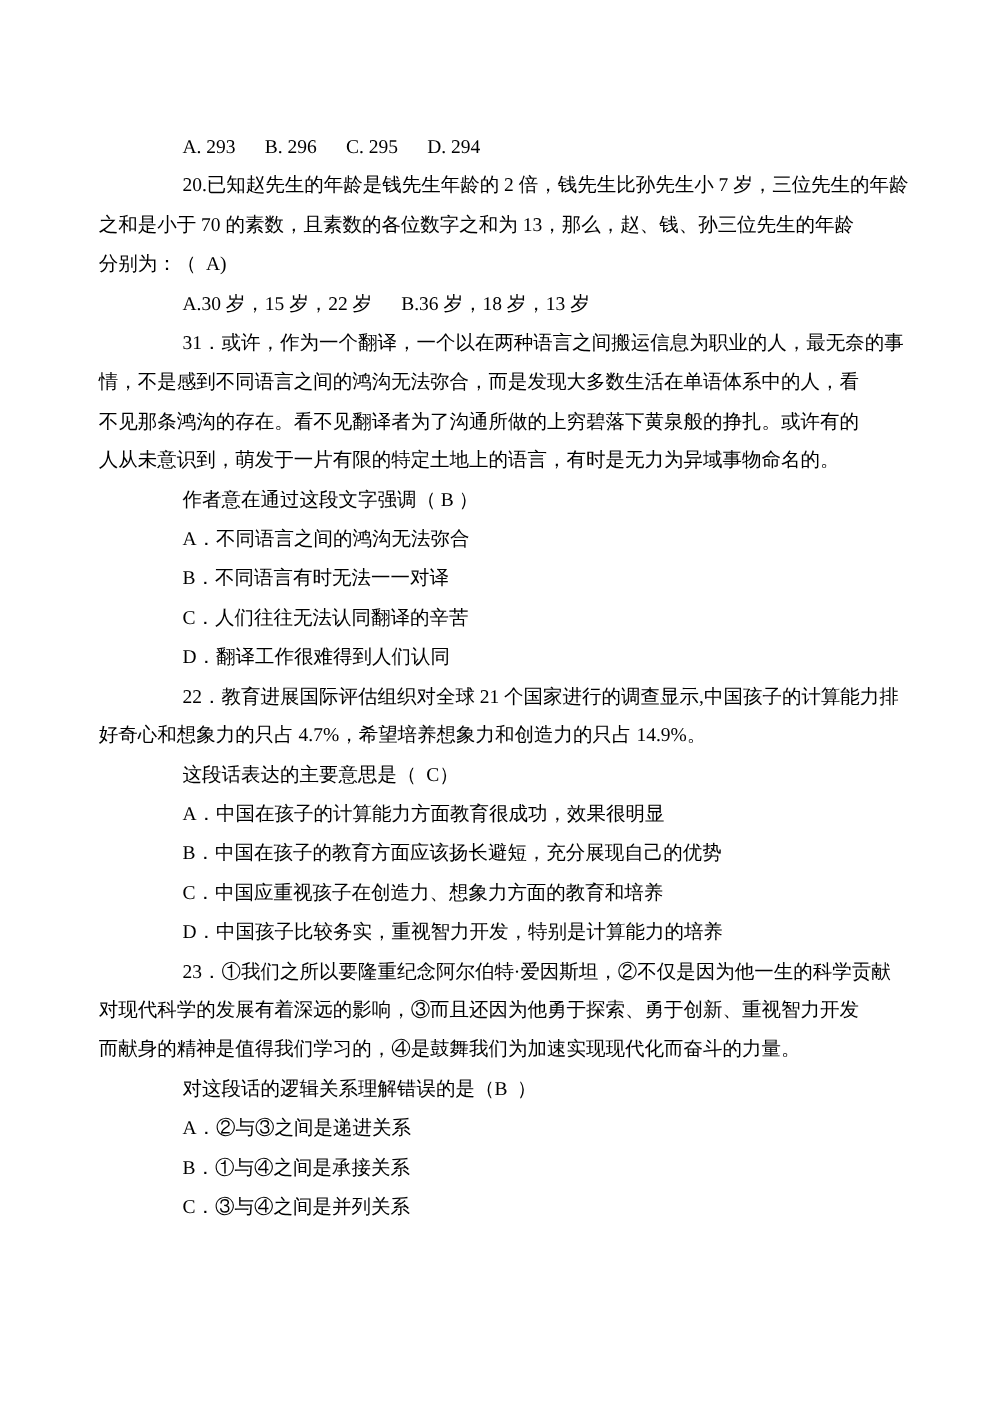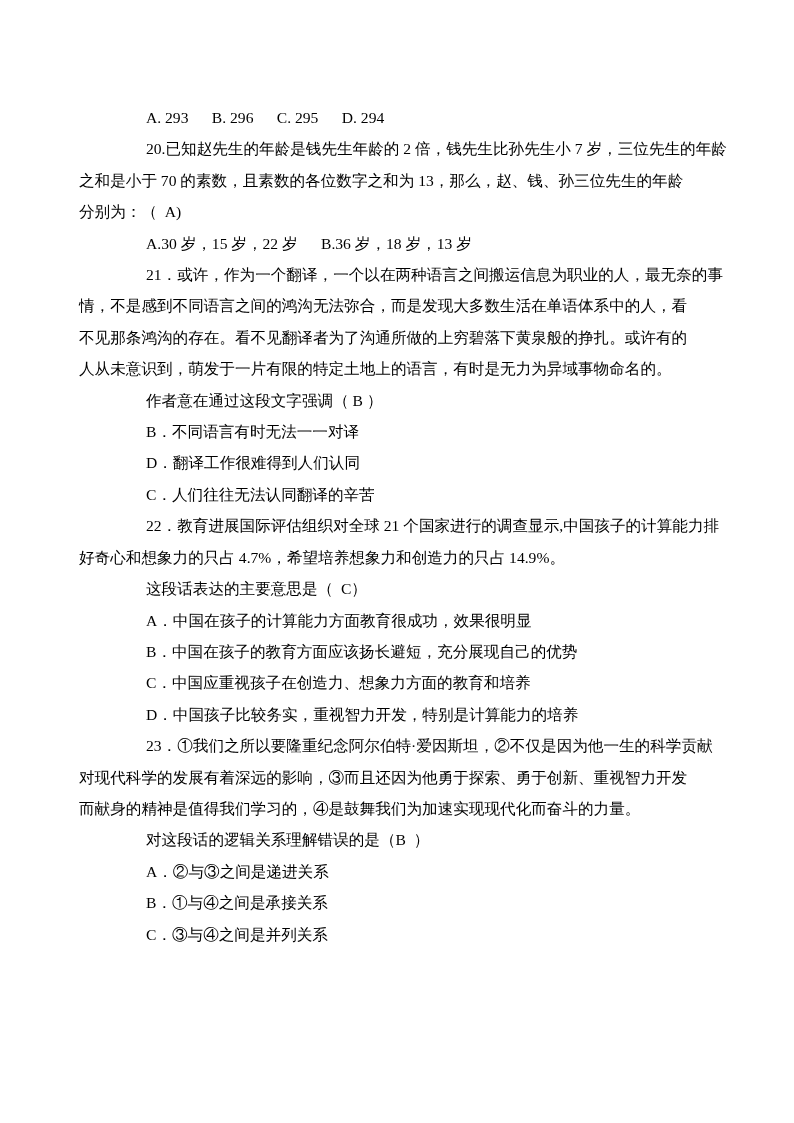--- a/index.html
+++ b/index.html
@@ -31,28 +31,29 @@
 </head>
 <body>
 
 <div class="page">
   <div class="content">
       <p class="line indent">A. 293      B. 296      C. 295      D. 294</p>
       <p class="line indent">20.已知赵先生的年龄是钱先生年龄的 2 倍，钱先生比孙先生小 7 岁，三位先生的年龄</p>
       <p class="line">之和是小于 70 的素数，且素数的各位数字之和为 13，那么，赵、钱、孙三位先生的年龄</p>
       <p class="line">分别为：（  A)</p>
       <p class="line indent">A.30 岁，15 岁，22 岁      B.36 岁，18 岁，13 岁</p>
-      <p class="line indent">21．或许，作为一个翻译，一个以在两种语言之间搬运信息为职业的人，最无奈的事</p>
+      <p class="line indent">31．或许，作为一个翻译，一个以在两种语言之间搬运信息为职业的人，最无奈的事</p>
       <p class="line">情，不是感到不同语言之间的鸿沟无法弥合，而是发现大多数生活在单语体系中的人，看</p>
       <p class="line">不见那条鸿沟的存在。看不见翻译者为了沟通所做的上穷碧落下黄泉般的挣扎。或许有的</p>
       <p class="line">人从未意识到，萌发于一片有限的特定土地上的语言，有时是无力为异域事物命名的。</p>
       <p class="line indent">作者意在通过这段文字强调（ B ）</p>
+      <p class="line indent">A．不同语言之间的鸿沟无法弥合</p>
       <p class="line indent">B．不同语言有时无法一一对译</p>
+      <p class="line indent">C．人们往往无法认同翻译的辛苦</p>
       <p class="line indent">D．翻译工作很难得到人们认同</p>
-      <p class="line indent">C．人们往往无法认同翻译的辛苦</p>
       <p class="line indent">22．教育进展国际评估组织对全球 21 个国家进行的调查显示,中国孩子的计算能力排</p>
       <p class="line">好奇心和想象力的只占 4.7%，希望培养想象力和创造力的只占 14.9%。</p>
       <p class="line indent">这段话表达的主要意思是（  C）</p>
       <p class="line indent">A．中国在孩子的计算能力方面教育很成功，效果很明显</p>
       <p class="line indent">B．中国在孩子的教育方面应该扬长避短，充分展现自己的优势</p>
       <p class="line indent">C．中国应重视孩子在创造力、想象力方面的教育和培养</p>
       <p class="line indent">D．中国孩子比较务实，重视智力开发，特别是计算能力的培养</p>
       <p class="line indent">23．①我们之所以要隆重纪念阿尔伯特·爱因斯坦，②不仅是因为他一生的科学贡献</p>
       <p class="line">对现代科学的发展有着深远的影响，③而且还因为他勇于探索、勇于创新、重视智力开发</p>
       <p class="line">而献身的精神是值得我们学习的，④是鼓舞我们为加速实现现代化而奋斗的力量。</p>

